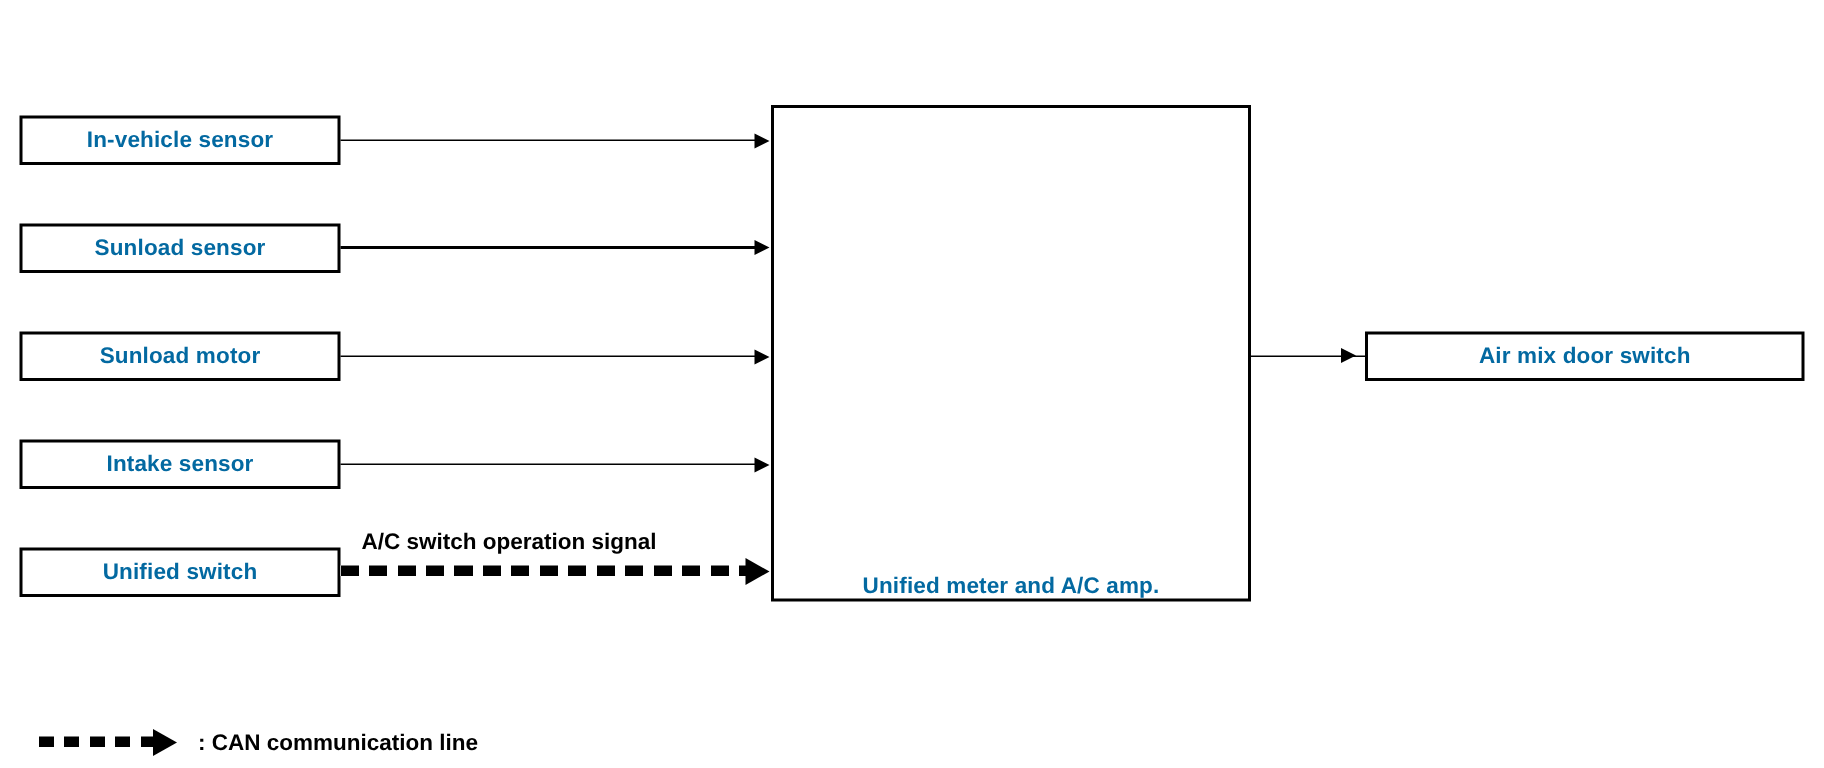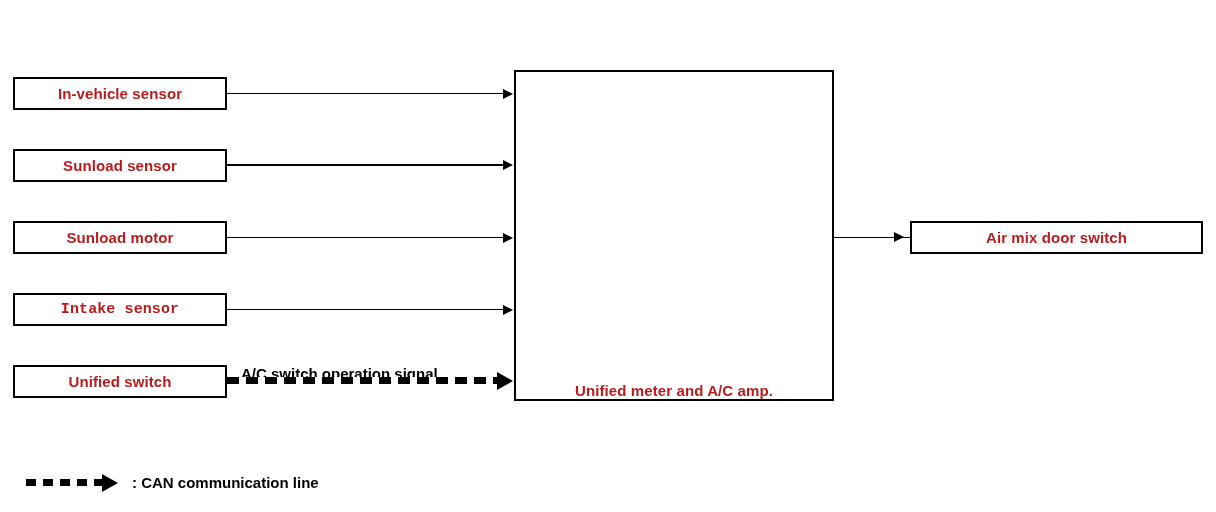--- a/index.html
+++ b/index.html
@@ -22,21 +22,21 @@
   .node {
     position: absolute;
     box-sizing: border-box;
     border: 2px solid #000000;
     background: #ffffff;
     display: flex;
     align-items: center;
     justify-content: center;
     font-size: 15px;
     font-weight: bold;
-    color: #b91c1c;
+    color: #0369a1;
     letter-spacing: 0.1px;
     white-space: nowrap;
   }
   .node.big {
     align-items: flex-end;
     justify-content: center;
     font-size: 15px;
   }
 
   
@@ -88,20 +88,22 @@
   .freetext {
     position: absolute;
     font-size: 15px;
     font-weight: bold;
     color: #000000;
     white-space: nowrap;
   }
   .legend-row {
     position: absolute;
     display: flex;
+    align-items: center;
+    margin-top: 12px;
   }
   .legend-label {
     font-size: 15px;
     font-weight: bold;
     color: #000000;
     white-space: nowrap;
     margin-left: 10px;
   }
 </style>
 </head>
@@ -114,41 +116,41 @@
   </div>
 
   <div class="node" style="left:13px; top:149px; width:214px; height:33px;">
     <span>Sunload sensor</span>
   </div>
 
   <div class="node" style="left:13px; top:221px; width:214px; height:33px;">
     <span>Sunload motor</span>
   </div>
 
-  <div class="node" style="left:13px; top:293px; width:214px; height:33px;font-family:Liberation Mono, monospace;">
+  <div class="node" style="left:13px; top:293px; width:214px; height:33px;">
     <span>Intake sensor</span>
   </div>
 
   <div class="node" style="left:13px; top:365px; width:214px; height:33px;">
     <span>Unified switch</span>
   </div>
 
   <div class="conn" style="left:227px; top:93px; width:278px;"></div>
   <div class="arrowhead" style="left:503px; top:89px;"></div>
 
   <div class="conn thick" style="left:227px; top:164px; width:278px;"></div>
   <div class="arrowhead" style="left:503px; top:160px;"></div>
 
   <div class="conn" style="left:227px; top:237px; width:278px;"></div>
   <div class="arrowhead" style="left:503px; top:233px;"></div>
 
   <div class="conn" style="left:227px; top:309px; width:278px;"></div>
   <div class="arrowhead" style="left:503px; top:305px;"></div>
 
-  <div class="freetext" style="left:241px; top:353px;margin-top:12px;">A/C switch operation signal</div>
+  <div class="freetext" style="left:241px; top:353px;">A/C switch operation signal</div>
   <div class="canline" style="left:227px; top:377px; width:272px;"></div>
   <div class="canhead" style="left:497px; top:372px;"></div>
 
   <div class="node big" style="left:514px; top:70px; width:320px; height:331px;">
     <span>Unified meter and A/C amp.</span>
   </div>
 
   <div class="conn" style="left:834px; top:237px; width:76px;"></div>
   <div class="arrowhead" style="left:894px; top:232px;"></div>
 

